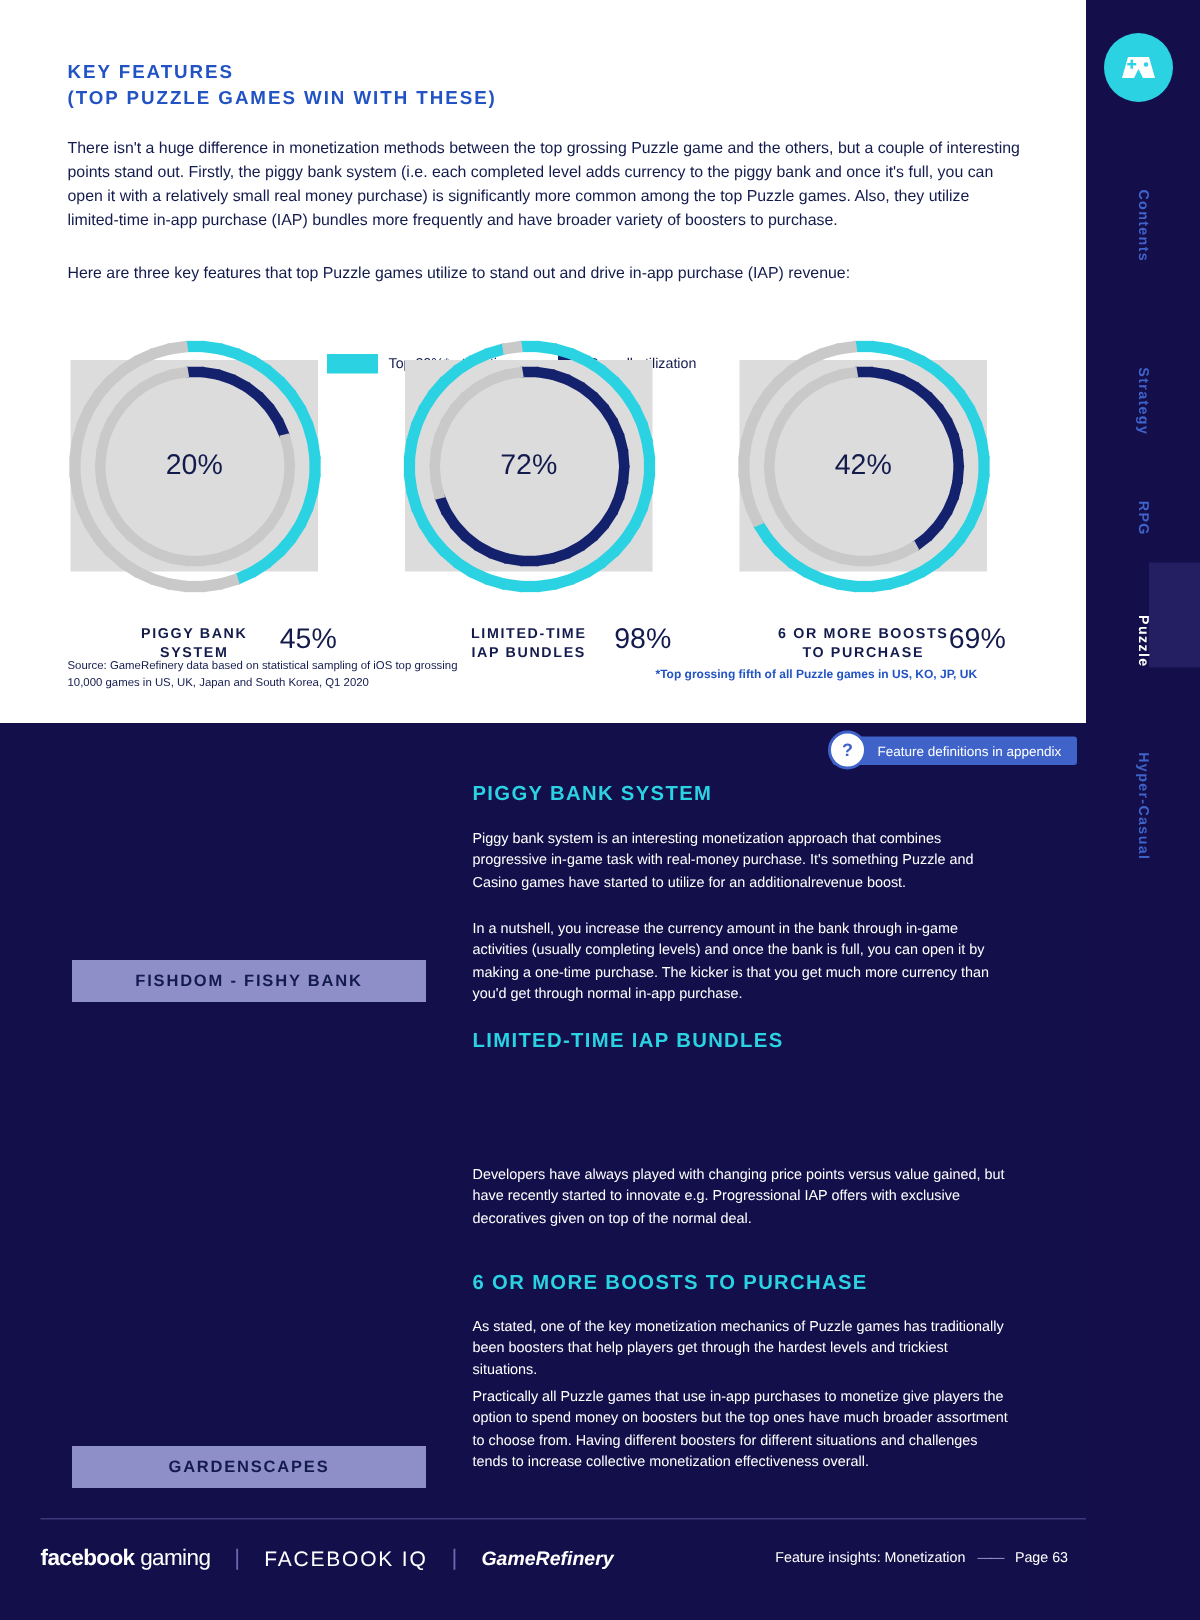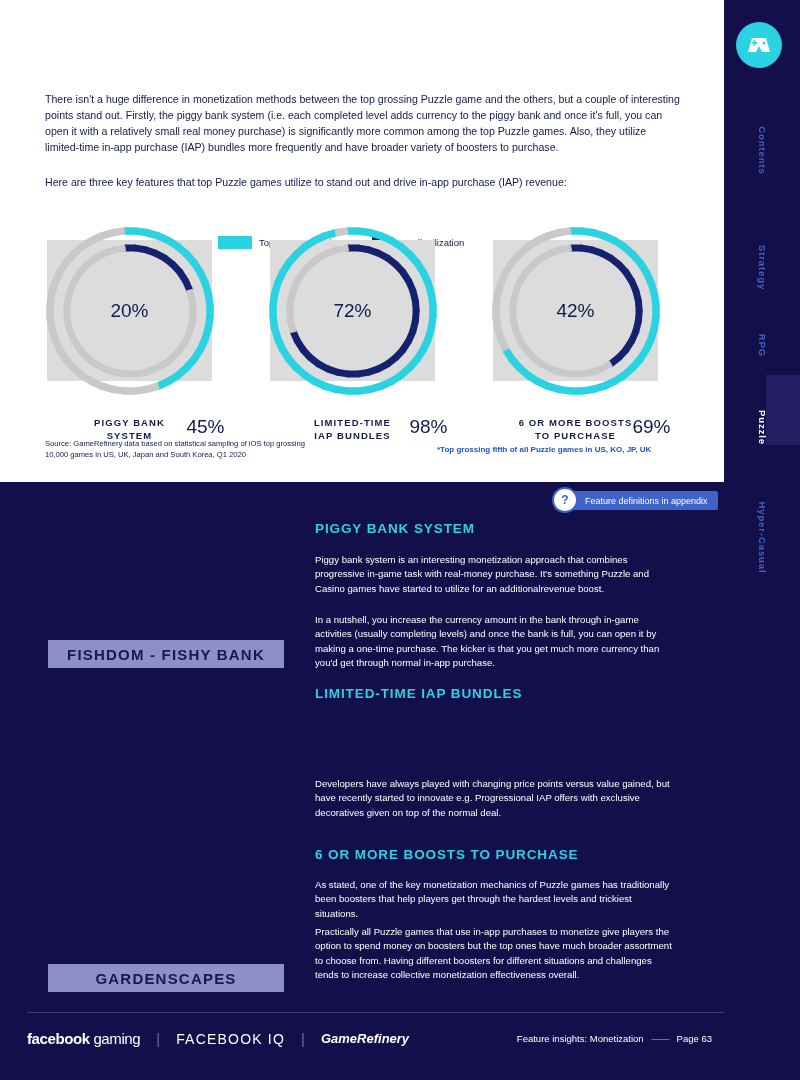--- a/index.html
+++ b/index.html
@@ -190,21 +190,21 @@
     font-size: 9.6px;
     line-height: 14.4px;
   }
   .game-card {
     position: absolute;
     left: 48px;
     width: 236px; height: 28px;
     background: #8e8ec8;
     display: flex; align-items: center; justify-content: center;
     color: #131b4d;
-    font-size: 15px;
+    font-size: 11px;
     font-weight: bold;
     letter-spacing: 1.2px;
   }
 
   
   .footer-line {
     position: absolute;
     left: 27px; top: 1012px;
     width: 697px; height: 1px;
     background: #3a3a7a;
@@ -229,20 +229,24 @@
   }
   .footer-right .dash { color: #9a9ad0; letter-spacing: -1px; }
 </style>
 </head>
 <body>
 
 <div class="page">
 
   <div class="top-panel">
 
+    <div class="kf-title">
+      <div>KEY FEATURES</div>
+      <div>(TOP PUZZLE GAMES WIN WITH THESE)</div>
+    </div>
 
     <div class="body-text para1">There isn't a huge difference in monetization methods between the top grossing Puzzle game and the others, but a couple of interesting points stand out. Firstly, the piggy bank system (i.e. each completed level adds currency to the piggy bank and once it's full, you can open it with a relatively small real money purchase) is significantly more common among the top Puzzle games. Also, they utilize limited-time in-app purchase (IAP) bundles more frequently and have broader variety of boosters to purchase.</div>
     <div class="body-text para2">Here are three key features that top Puzzle games utilize to stand out and drive in-app purchase (IAP) revenue:</div>
 
     <div class="legend">
       <span class="sw teal"></span>
       <span>Top 20%* utilization</span>
       <span class="gap"></span>
       <span class="sw navy"></span>
       <span>Overall utilization</span>

